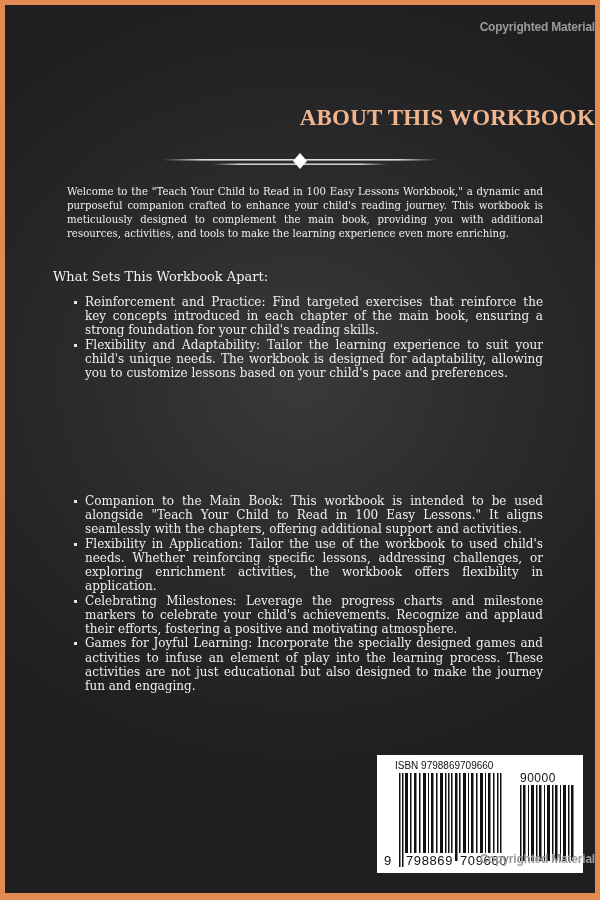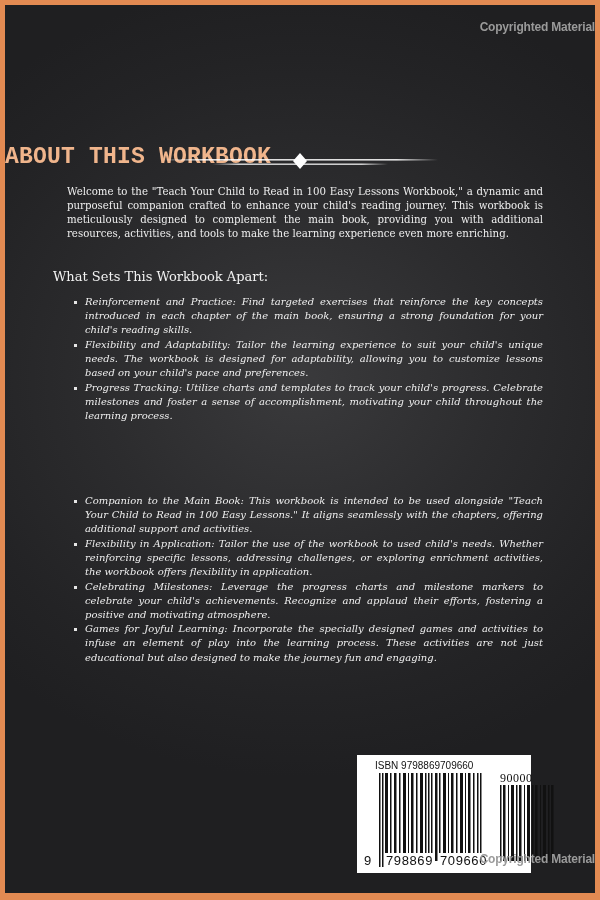--- a/index.html
+++ b/index.html
@@ -25,27 +25,26 @@
       font-size: 12px;
       color: #9a9a9a;
       font-weight: bold;
       letter-spacing: -0.2px;
     }
     .copyright.top { top: 15px; }
     .copyright.bottom { top: 847px; left: -20px; }
     .title {
       position: absolute;
       top: 100px; left: 0; right: 0;
-      text-align: left;
-      font-family: Liberation Mono, monospace;
+      text-align: right;
+      font-family: Liberation Serif, serif;
       font-weight: bold;
       font-size: 23px;
       letter-spacing: 0.2px;
       color: #f0b58c;
-      margin-top: 39px;
     }
     .ornament {
       position: absolute;
       top: 146px; left: 145px;
       width: 300px; height: 20px;
     }
     .intro {
       position: absolute;
       top: 180px; left: 62px;
       width: 476px;
@@ -60,56 +59,55 @@
       font-size: 13px;
       color: #f2f2f2;
     }
     .sh1 { top: 264px; }
     .sh2 { top: 464px; }
     ul.bullets {
       position: absolute;
       left: 80px;
       width: 458px;
       list-style: none;
-      font-style: italic;
-      font-size: 10px;
+      font-size: 12px;
       line-height: 14.1px;
       color: #efefef;
       text-align: justify;
     }
     ul.bullets li {
       position: relative;
       margin-bottom: 0.5px;
     }
     ul.bullets li::before {
       content: "";
       position: absolute;
       left: -11px; top: 6px;
       width: 3px; height: 3px;
       background: #e6e6e6;
     }
     .b1 { top: 290px; }
     .b2 { top: 489px; }
     .barcode-box {
       position: absolute;
-      left: 352px; top: 750px;
-      width: 174px; height: 118px;
+      left: 372px; top: 750px;
+      width: 206px; height: 118px;
       background: #ffffff;
     }
     .isbn-label {
       position: absolute;
       left: 18px; top: 5px;
       font-family: "Liberation Sans", sans-serif;
       font-size: 10px;
       color: #111;
     }
     .price-label {
       position: absolute;
       left: 143px; top: 16px;
-      font-family: Liberation Serif, serif;
+      font-family: Liberation Sans, sans-serif;
       font-size: 12px;
       color: #111;
       letter-spacing: 0.5px;
     }
     .bars-main { position: absolute; left: 12px; top: 18px; }
     .bars-addon { position: absolute; left: 143px; top: 30px; }
     .digits {
       position: absolute;
       top: 98px;
       font-family: "Liberation Sans", sans-serif;
@@ -145,21 +143,20 @@
     <rect x="62" y="12.5" width="176" height="1.4" fill="url(#lg1)"></rect>
     <polygon points="150,2 157,10 150,18 143,10" fill="#ffffff"></polygon>
   </svg>
 
   <p class="intro">Welcome to the "Teach Your Child to Read in 100 Easy Lessons Workbook," a dynamic and purposeful companion crafted to enhance your child's reading journey. This workbook is meticulously designed to complement the main book, providing you with additional resources, activities, and tools to make the learning experience even more enriching.</p>
 
   <div class="section-heading sh1">What Sets This Workbook Apart:</div>
   <ul class="bullets b1">
     <li>Reinforcement and Practice: Find targeted exercises that reinforce the key concepts introduced in each chapter of the main book, ensuring a strong foundation for your child's reading skills.</li>
     <li>Flexibility and Adaptability: Tailor the learning experience to suit your child's unique needs. The workbook is designed for adaptability, allowing you to customize lessons based on your child's pace and preferences.</li>
-    <li>Progress Tracking: Utilize charts and templates to track your child's progress. Celebrate milestones and foster a sense of accomplishment, motivating your child throughout the learning process.</li>
   </ul>
 
   <ul class="bullets b2">
     <li>Companion to the Main Book: This workbook is intended to be used alongside "Teach Your Child to Read in 100 Easy Lessons." It aligns seamlessly with the chapters, offering additional support and activities.</li>
     <li>Flexibility in Application: Tailor the use of the workbook to used child's needs. Whether reinforcing specific lessons, addressing challenges, or exploring enrichment activities, the workbook offers flexibility in application.</li>
     <li>Celebrating Milestones: Leverage the progress charts and milestone markers to celebrate your child's achievements. Recognize and applaud their efforts, fostering a positive and motivating atmosphere.</li>
     <li>Games for Joyful Learning: Incorporate the specially designed games and activities to infuse an element of play into the learning process. These activities are not just educational but also designed to make the journey fun and engaging.</li>
   </ul>
 
   <div class="barcode-box">

